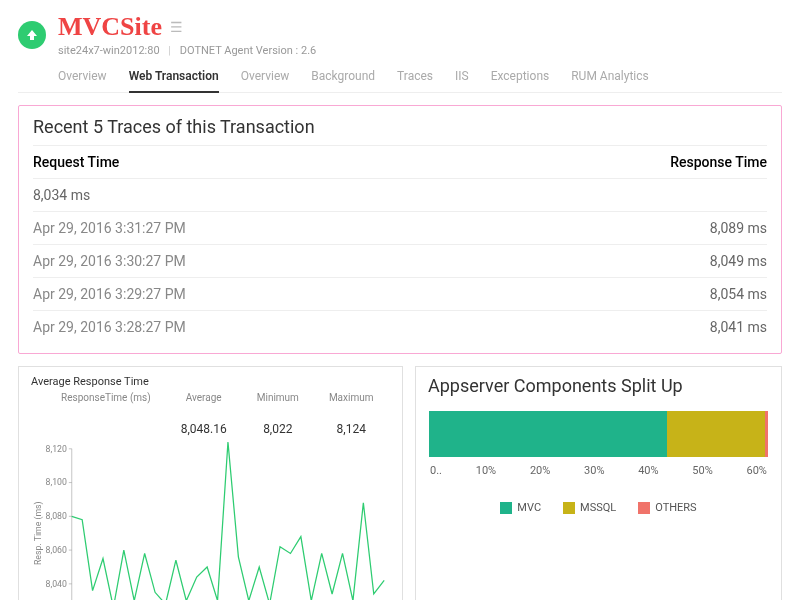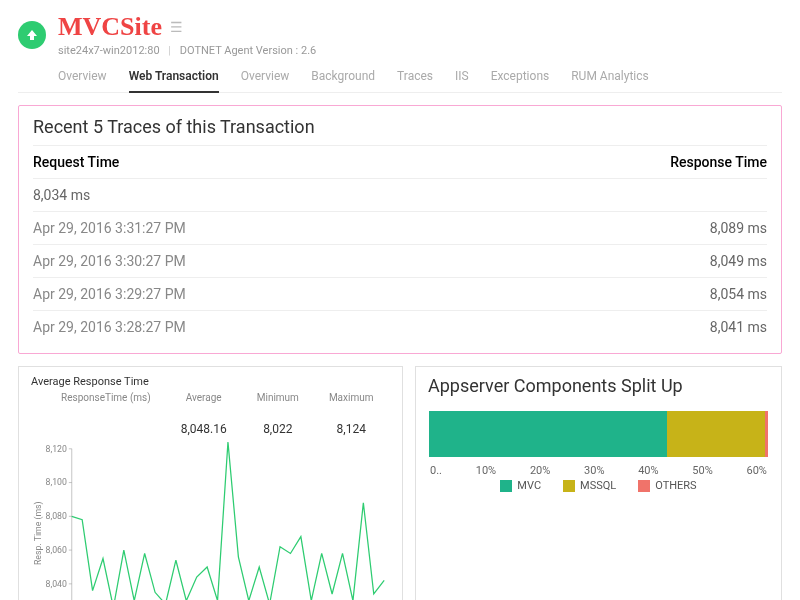--- a/index.html
+++ b/index.html
@@ -35,21 +35,21 @@
 svg.linechart { width: 100%; height: 200px; display:block; }
 svg.linechart text { font-size: 9px; fill: #888; }
 svg.linechart .axis { stroke: #888; stroke-width: 0.5; }
 svg.linechart .series { stroke: #2ecc71; stroke-width: 1.3; fill: none; }
 .hbar-wrap { margin-top: 6px; }
 .hbar { display: flex; height: 48px; width: 100%; border: 1px solid #fff; }
 .seg-mvc { background: #1fb38a; }
 .seg-mssql { background: #c7b318; }
 .seg-others { background: #f0736a; }
 .hbar-axis { display: flex; justify-content: space-between; font-size: 11px; color: #666; margin-top: 6px; padding: 0 2px; }
-.legend { display: flex; gap: 22px; justify-content: center; font-size: 11px; color: #555; margin-top: 2px; }
+.legend { display: flex; gap: 22px; justify-content: center; font-size: 11px; color: #555; margin-top: 24px; }
 .legend .sw { width: 12px; height: 12px; display: inline-block; vertical-align: middle; margin-right: 5px; }
 </style>
 </head>
 <body>
 <div class="page">
 
 <div class="header-row">
   <div class="status-dot">
     <svg width="14" height="14" viewBox="0 0 14 14">
           <path d="M7 2 L12 8 L9 8 L9 12 L5 12 L5 8 L2 8 Z" fill="#fff"></path>

